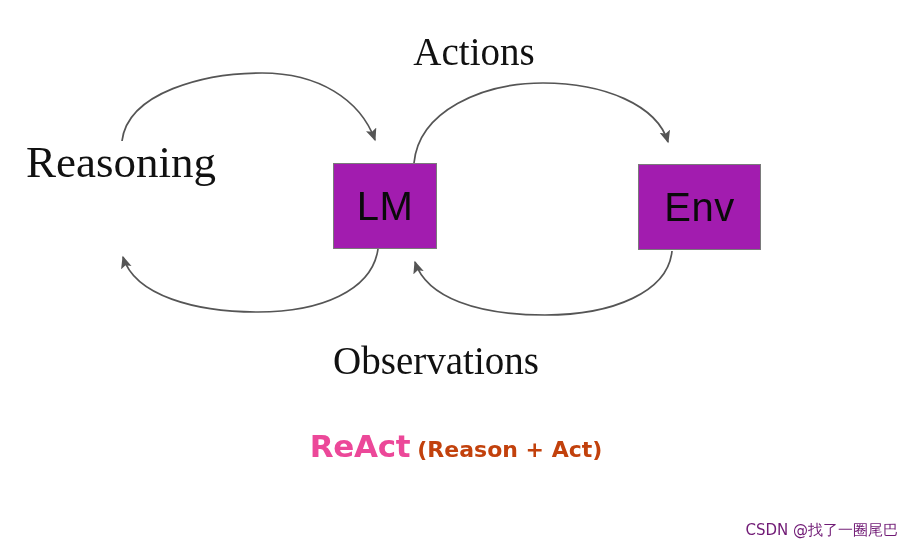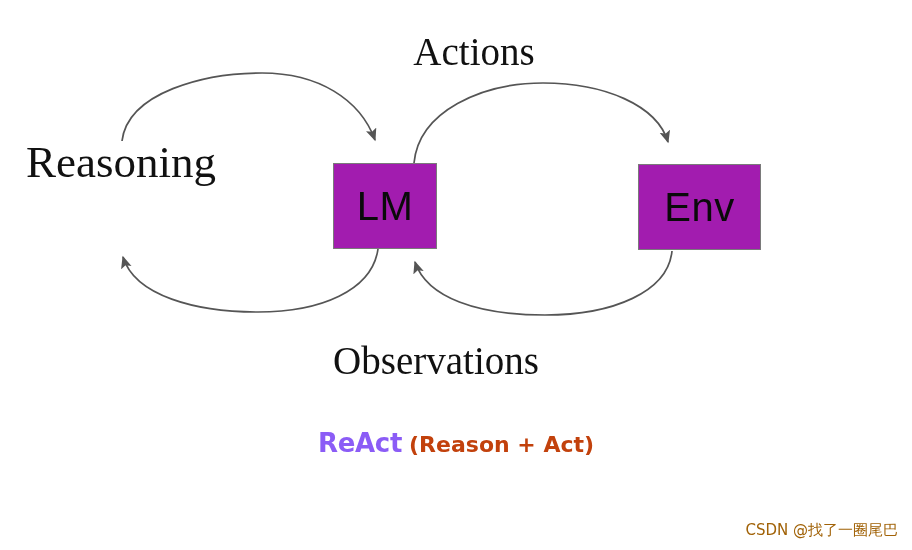--- a/index.html
+++ b/index.html
@@ -89,38 +89,38 @@
     position: absolute;
     left: 0;
     top: 428px;
     width: 912px;
     text-align: center;
     white-space: nowrap;
   }
   #caption-main {
     font-family: "DejaVu Sans", sans-serif;
     font-weight: bold;
-    font-size: 26px;
-    color: #8b5cf6;
+    font-size: 31px;
+    color: #ec4899;
     letter-spacing: -0.3px;
   }
   #caption-sub {
     font-family: "DejaVu Sans", sans-serif;
     font-weight: bold;
     font-size: 22px;
     color: #c2410c;
     margin-left: 7px;
   }
   #watermark {
     position: absolute;
     right: 14px;
     top: 521px;
     font-family: "DejaVu Sans", sans-serif;
     font-size: 15px;
-    color: #a16207;
+    color: #701a75;
     white-space: nowrap;
   }
 </style>
 </head>
 <body>
 
 <div id="canvas">
 
   <svg id="diagram-svg" viewBox="0 0 912 550">
     <defs>

